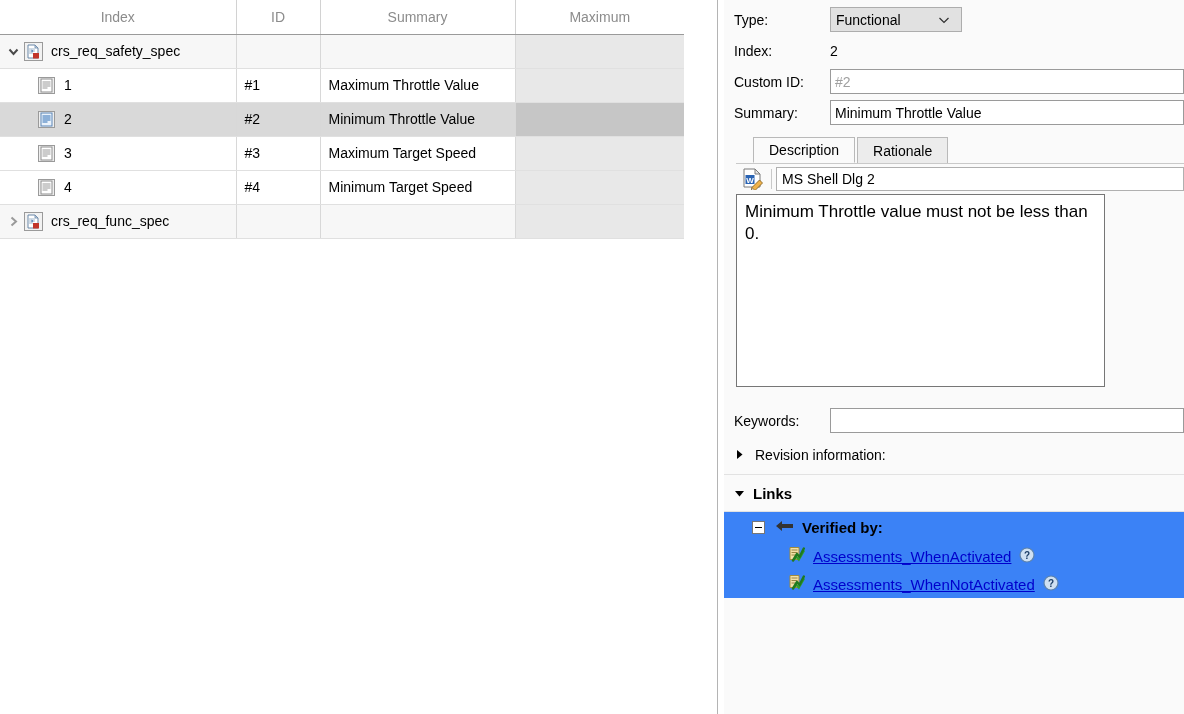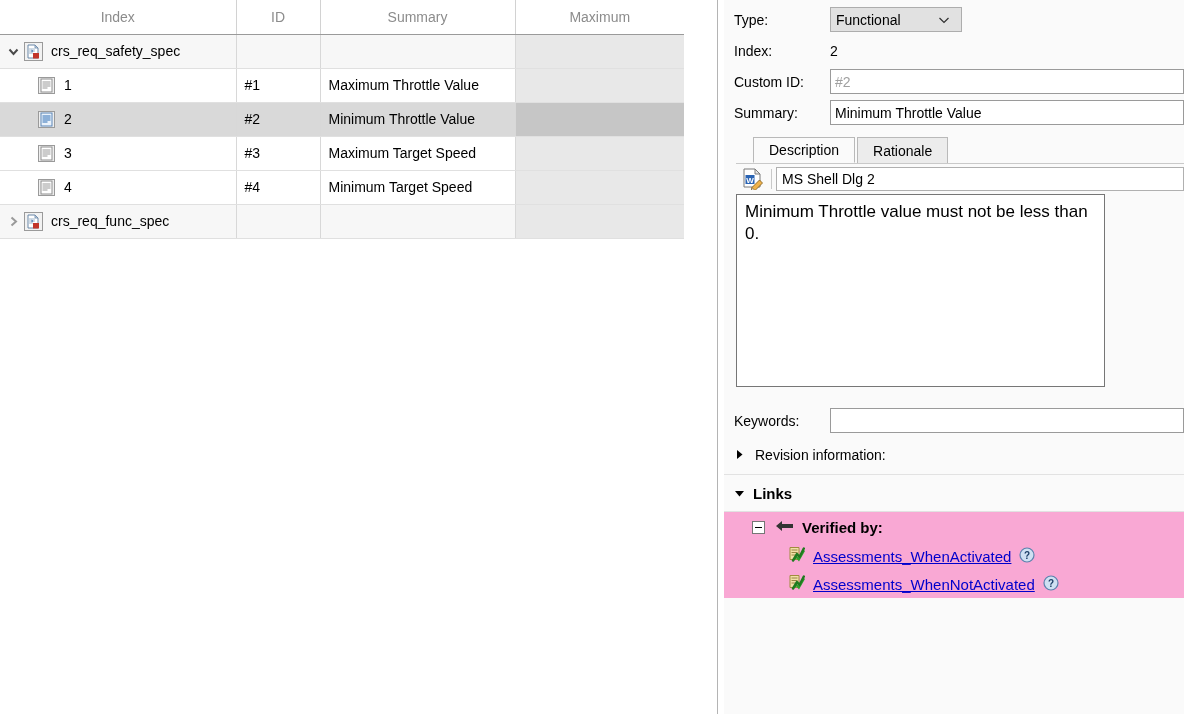--- a/index.html
+++ b/index.html
@@ -258,21 +258,21 @@
     height: 193px;
     background: #ffffff;
     border: 1px solid #767676;
     padding: 6px 4px 0 8px;
     font-size: 17px;
     line-height: 22px;
     color: #000000;
     overflow: hidden;
   }
 
-  .links-body { background: #f9a8d4; }
+  .links-body { background: #3b82f6; }
   .link-group {
     display: flex;
     align-items: center;
     height: 30px;
     padding-left: 28px;
   }
   .expander-box {
     width: 13px; height: 13px;
     box-sizing: border-box;
     border: 1px solid #767676;

